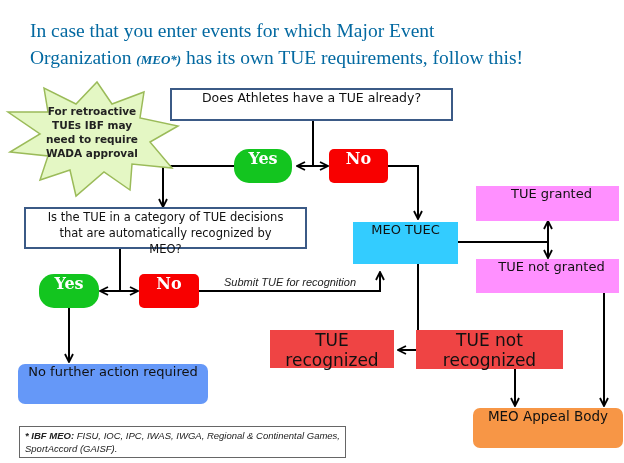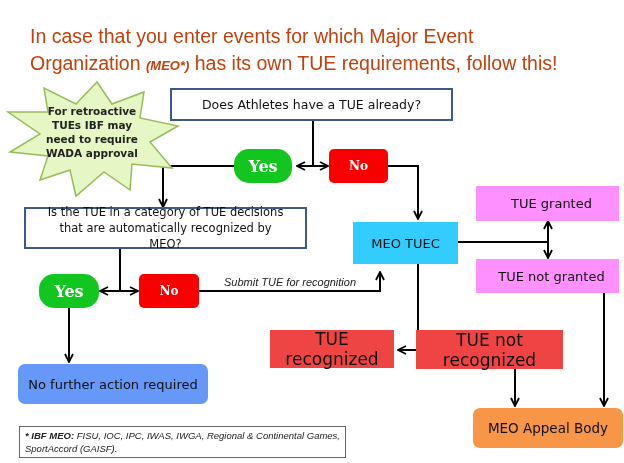--- a/index.html
+++ b/index.html
@@ -1,30 +1,30 @@
 <!DOCTYPE html>
 <html><head>
 <meta charset="utf-8">
 <style>
   html, body { margin: 0; padding: 0; background: #ffffff; }
   body { width: 624px; height: 463px; position: relative; overflow: hidden;
          font-family: "DejaVu Sans", sans-serif; }
-  .title { position: absolute; left: 30px; top: 23px; width: 590px;
-           font-family: Liberation Sans, sans-serif; font-size: 19.5px; line-height: 27px;
-           color: #c2410c; }
+  .title { position: absolute; left: 30px; top: 17px; width: 590px;
+           font-family: Liberation Serif, serif; font-size: 19.5px; line-height: 27px;
+           color: #0369a1; }
   .title .meo { font-style: italic; font-size: 13px; font-weight: bold; }
   svg.wires { position: absolute; left: 0; top: 0; }
-  .box { position: absolute; display: flex; align-items: center; justify-content: center;
+  .box { position: absolute; display: flex; align-items: flex-start; justify-content: center;
          text-align: center; box-sizing: border-box; color: #111;
          font-family: "DejaVu Sans", sans-serif; }
   .q { background: #fff; border: 2px solid #3b5a86; font-size: 12.5px; }
   .yes { background: #13c51f; color: #fff; font-family: "DejaVu Serif", serif;
          font-weight: bold; font-size: 16px; border-radius: 15px; }
   .no  { background: #f80000; color: #fff; font-family: "DejaVu Serif", serif;
-         font-weight: bold; font-size: 12px; border-radius: 5px; }
+         font-weight: bold; font-size: 16px; border-radius: 5px; }
   .pink { background: #ff90ff; font-size: 13px; padding-left: 8px; }
   .cyan { background: #33ccff; font-size: 13px; }
   .yel  { background: #ef4444; font-size: 17px; }
   .blue { background: #6598f8; font-size: 13px; border-radius: 7px; }
   .orange { background: #f79646; font-size: 13.5px; border-radius: 7px; }
   .starwrap { position: absolute; left: 0; top: 72px; width: 190px; height: 130px; }
   .startext { position: absolute; left: 42px; top: 104px; width: 100px;
               text-align: center; font-size: 10.5px; font-weight: bold; line-height: 14px; color: #222; }
   .edge-label { position: absolute; left: 224px; top: 276px;
                 font-family: "Liberation Sans", sans-serif; font-style: italic;

